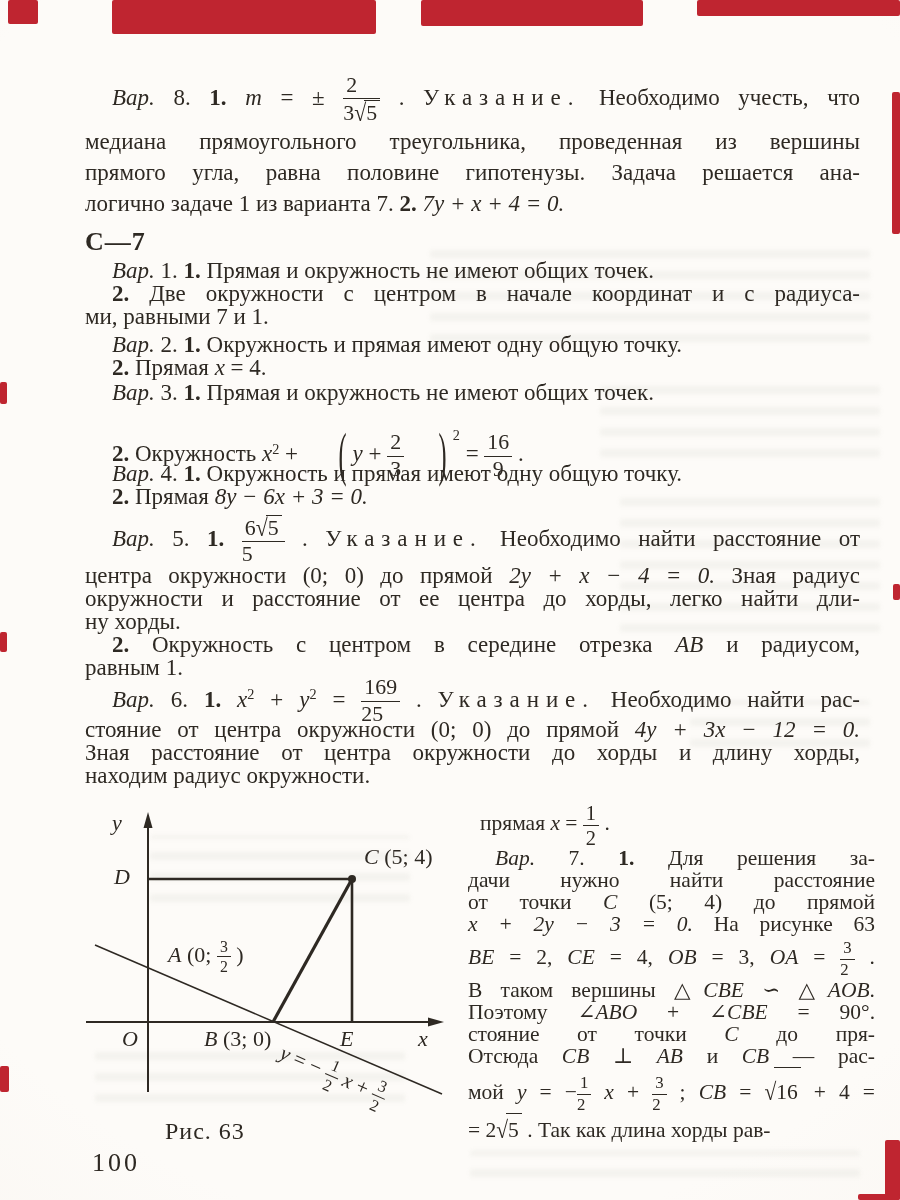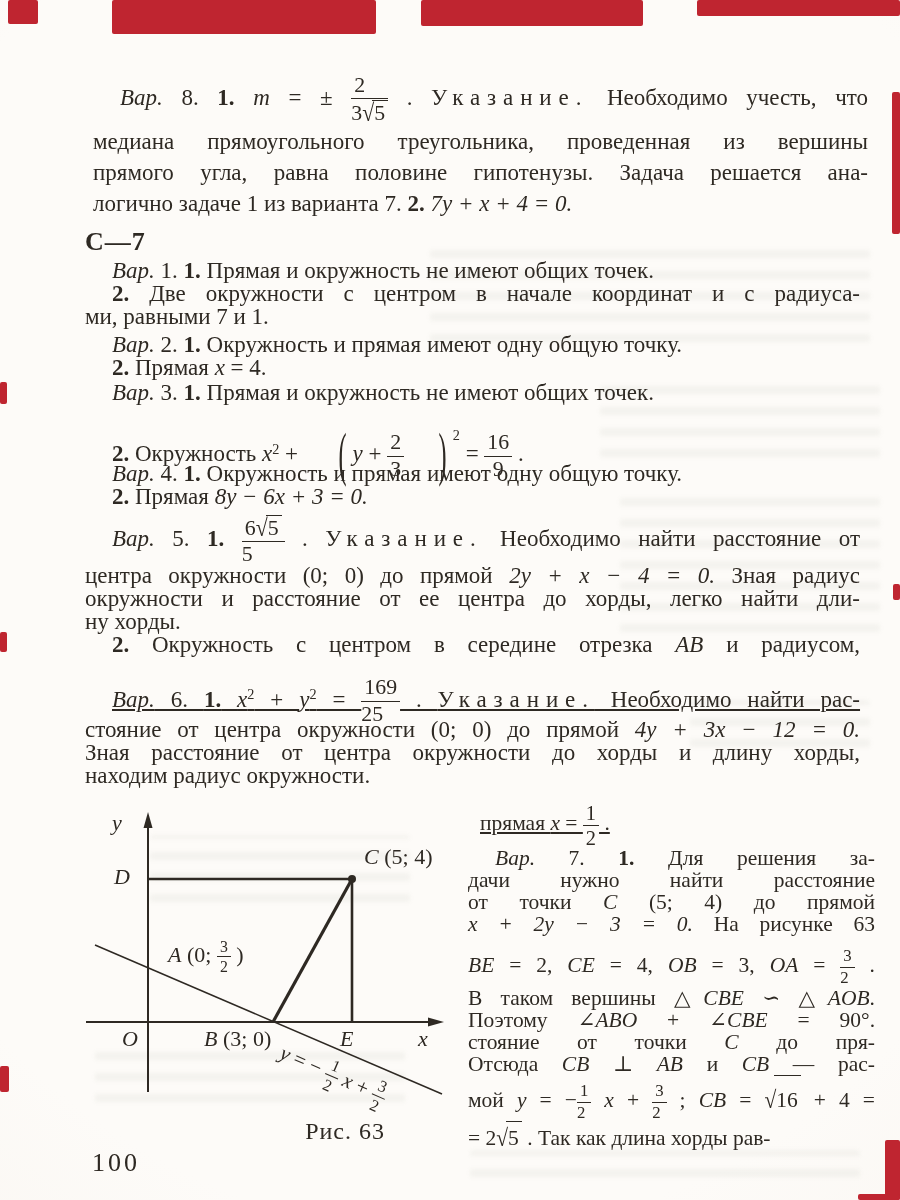--- a/index.html
+++ b/index.html
@@ -23,22 +23,22 @@
     opacity:.55;border-radius:4px;pointer-events:none;
   }
   .par{position:absolute;left:85px;width:775px;}
   .line{position:relative;font-size:23px;height:23px;line-height:23px;white-space:nowrap;}
   .just{text-align:justify;text-align-last:justify;white-space:normal;}
   .ind{text-indent:27px;}
   .h31{height:31px;line-height:31px;}
   .h56{height:56px;line-height:56px;}
   .h62{height:62px;line-height:62px;}
   .h50{height:50px;line-height:50px;}
-  .h48{height:48px;line-height:48px;text-decoration:underline;}
-  .h44{height:44px;line-height:44px;margin-top:8px;}
+  .h48{height:48px;line-height:48px;}
+  .h44{height:44px;line-height:44px;}
   .h46{height:46px;line-height:46px;}
   .h30{height:30px;line-height:30px;}
   .i{font-style:italic;}
   .b{font-weight:700;}
   .lsp{letter-spacing:.3em;}
   .sup{font-size:.62em;vertical-align:.55em;letter-spacing:0;}
   .sup.hi{vertical-align:1.5em;}
   .frac{display:inline-block;vertical-align:middle;text-align:center;line-height:1.08;font-size:.78em;text-indent:0;}
   .frac.big{font-size:.95em;}
   .frac .n{display:block;border-bottom:1.5px solid #2e2923;padding:0 3px 1px;}
@@ -53,21 +53,21 @@
   .rcol .h48{height:48px;line-height:48px;}
   .rcol .h44{height:44px;line-height:44px;}
   .rcol .h46{height:46px;line-height:46px;font-family:Liberation Serif, serif;}
   .rcol .h30{height:30px;line-height:30px;}
   .rc0pad{padding-left:12px;}
   .figure{position:absolute;left:60px;top:810px;width:428px;height:350px;}
   .figure svg{position:absolute;left:0;top:0;}
   .figlabel{position:absolute;font-size:22px;white-space:nowrap;}
   .figlabel .frac{font-size:.72em;}
   .eqlabel{position:absolute;left:228px;top:226px;font-size:21px;transform:rotate(23.5deg);transform-origin:left top;white-space:nowrap;}
-  .caption{position:absolute;left:105px;top:308px;width:220px;text-align:right;font-size:24px;letter-spacing:1px;}
+  .caption{position:absolute;left:105px;top:308px;width:220px;text-align:left;font-size:24px;letter-spacing:1px;}
   .pagenum{position:absolute;left:92px;top:1148px;font-size:26px;letter-spacing:3px;}
 </style>
 </head>
 <body>
 
 <div class="page">
 
   <div class="redmark" style="left:8px;top:0;width:30px;height:24px;"></div>
   <div class="redmark" style="left:112px;top:0;width:264px;height:34px;"></div>
   <div class="redmark" style="left:421px;top:0;width:222px;height:26px;"></div>
@@ -81,21 +81,21 @@
   <div class="redmark" style="left:858px;top:1194px;width:42px;height:6px;"></div>
 
   <div class="ghost" style="left:430px;top:245px;width:440px;height:110px;"></div>
   <div class="ghost" style="left:600px;top:380px;width:280px;height:90px;"></div>
   <div class="ghost" style="left:620px;top:495px;width:260px;height:150px;"></div>
   <div class="ghost" style="left:690px;top:700px;width:180px;height:60px;"></div>
   <div class="ghost" style="left:150px;top:835px;width:260px;height:80px;"></div>
   <div class="ghost" style="left:95px;top:1045px;width:310px;height:70px;"></div>
   <div class="ghost" style="left:470px;top:1150px;width:390px;height:40px;"></div>
 
-  <div class="par" style="top:70px;margin-left:8px;">
+  <div class="par" style="top:70px;">
     <div class="line h56 just ind"><span class="run i">Вар.</span><span class="run"> 8. </span><span class="run b">1.</span><span class="run"> </span><span class="run i">m</span><span class="run"> = ± </span><span class="frac big"><span class="n"><span class="run">2</span></span><span class="d"><span class="run">3</span><span class="sqrt"><span class="r">√</span><span class="v">5</span></span></span></span><span class="run"> . </span><span class="run lsp">Указание.</span><span class="run"> Необходимо учесть, что</span></div>
     <div class="line h31 just"><span class="run">медиана прямоугольного треугольника, проведенная из вершины</span></div>
     <div class="line h31 just"><span class="run">прямого угла, равна половине гипотенузы. Задача решается ана-</span></div>
     <div class="line h31"><span class="run">логично задаче 1 из варианта 7. </span><span class="run b">2.</span><span class="run"> </span><span class="run i">7y + x + 4 = 0.</span></div>
   </div>
 
   <div class="s7head">С—7</div>
 
   <div class="par" style="top:259px;">
     <div class="line ind"><span class="run i">Вар.</span><span class="run"> 1. </span><span class="run b">1.</span><span class="run"> Прямая и окружность не имеют общих точек.</span></div>
@@ -117,20 +117,21 @@
     <div class="line ind"><span class="run i">Вар.</span><span class="run"> 4. </span><span class="run b">1.</span><span class="run"> Окружность и прямая имеют одну общую точку.</span></div>
     <div class="line ind"><span class="run b">2.</span><span class="run"> Прямая </span><span class="run i">8y − 6x + 3 = 0.</span></div>
   </div>
 
   <div class="par" style="top:514px;">
     <div class="line h50 just ind"><span class="run i">Вар.</span><span class="run"> 5. </span><span class="run b">1.</span><span class="run"> </span><span class="frac big"><span class="n"><span class="run">6</span><span class="sqrt"><span class="r">√</span><span class="v">5</span></span></span><span class="d"><span class="run">5</span></span></span><span class="run"> . </span><span class="run lsp">Указание.</span><span class="run"> Необходимо найти расстояние от</span></div>
     <div class="line just"><span class="run">центра окружности (0; 0) до прямой </span><span class="run i">2y + x − 4 = 0.</span><span class="run"> Зная радиус</span></div>
     <div class="line just"><span class="run">окружности и расстояние от ее центра до хорды, легко найти дли-</span></div>
     <div class="line"><span class="run">ну хорды.</span></div>
     <div class="line just ind"><span class="run b">2.</span><span class="run"> Окружность с центром в середине отрезка </span><span class="run i">AB</span><span class="run"> и радиусом,</span></div>
+    <div class="line"><span class="run">равным 1.</span></div>
   </div>
 
   <div class="par" style="top:670px;">
     <div class="line h48 just ind"><span class="run i">Вар.</span><span class="run"> 6. </span><span class="run b">1.</span><span class="run"> </span><span class="run i">x</span><span class="sup">2</span><span class="run"> + </span><span class="run i">y</span><span class="sup">2</span><span class="run"> = </span><span class="frac big"><span class="n">169</span><span class="d">25</span></span><span class="run"> . </span><span class="run lsp">Указание.</span><span class="run"> Необходимо найти рас-</span></div>
     <div class="line just"><span class="run">стояние от центра окружности (0; 0) до прямой </span><span class="run i">4y + 3x − 12 = 0.</span></div>
     <div class="line just"><span class="run">Зная расстояние от центра окружности до хорды и длину хорды,</span></div>
     <div class="line"><span class="run">находим радиус окружности.</span></div>
   </div>
 
   <div class="rcol">

